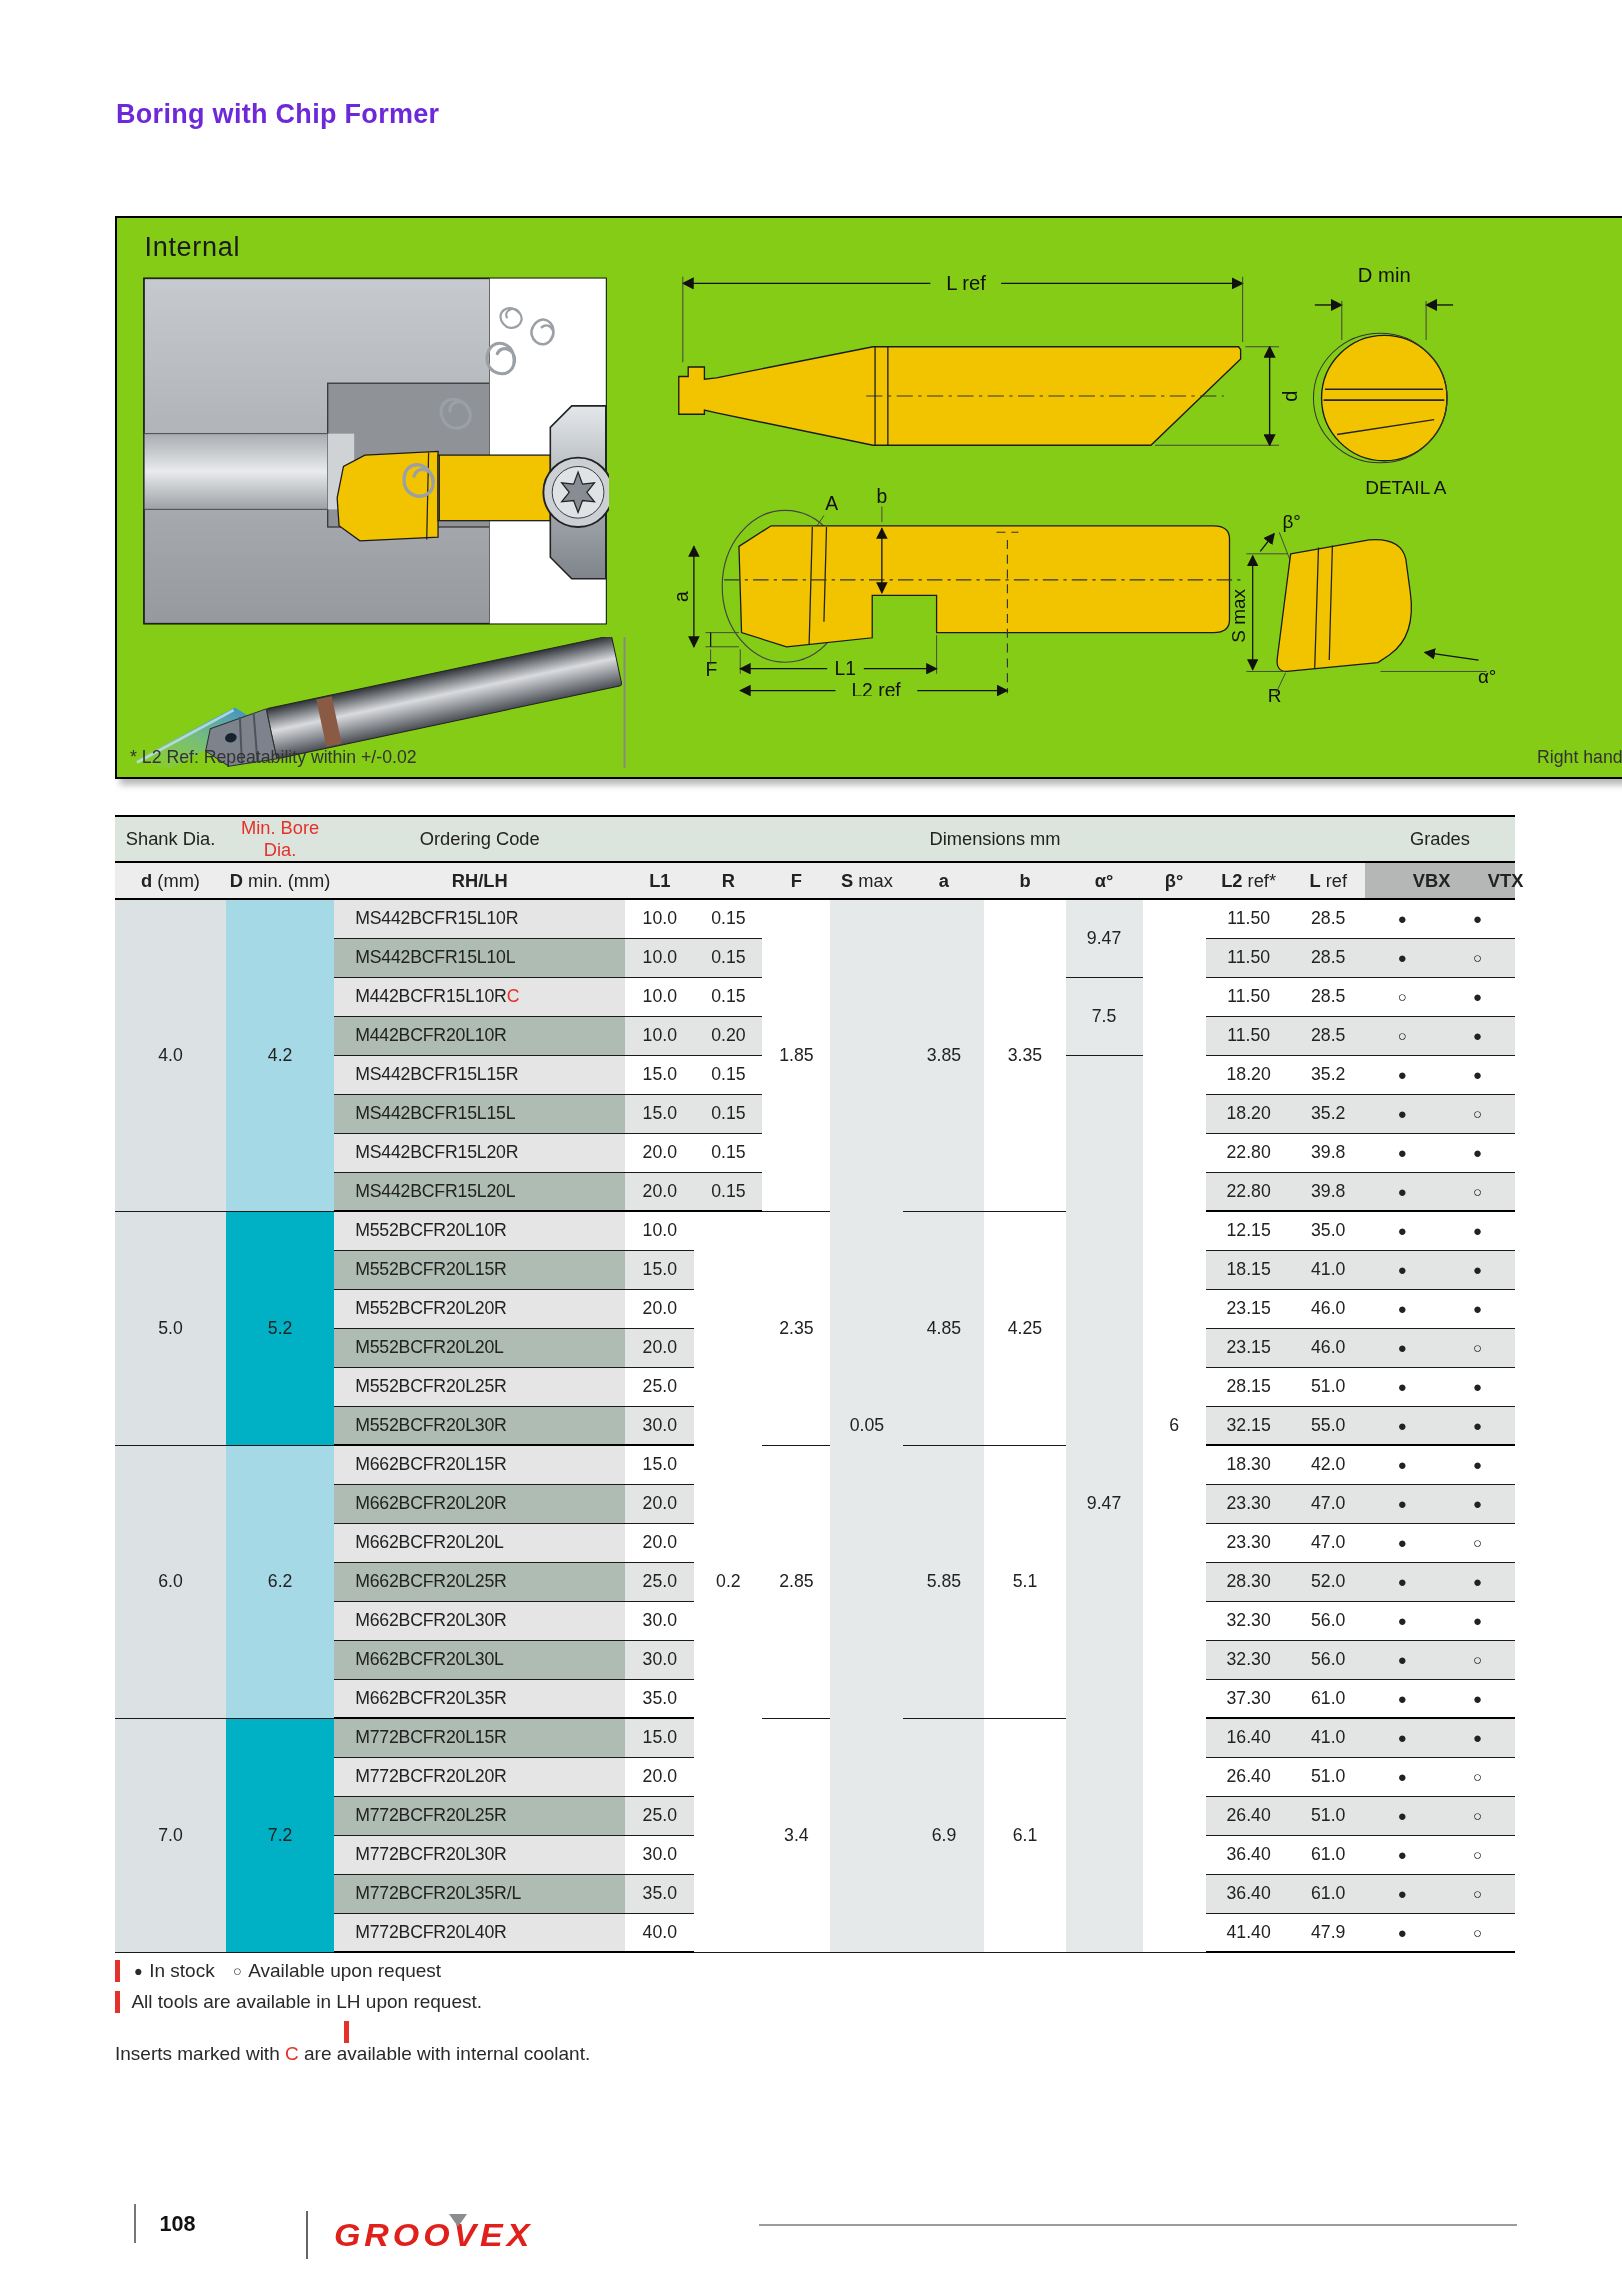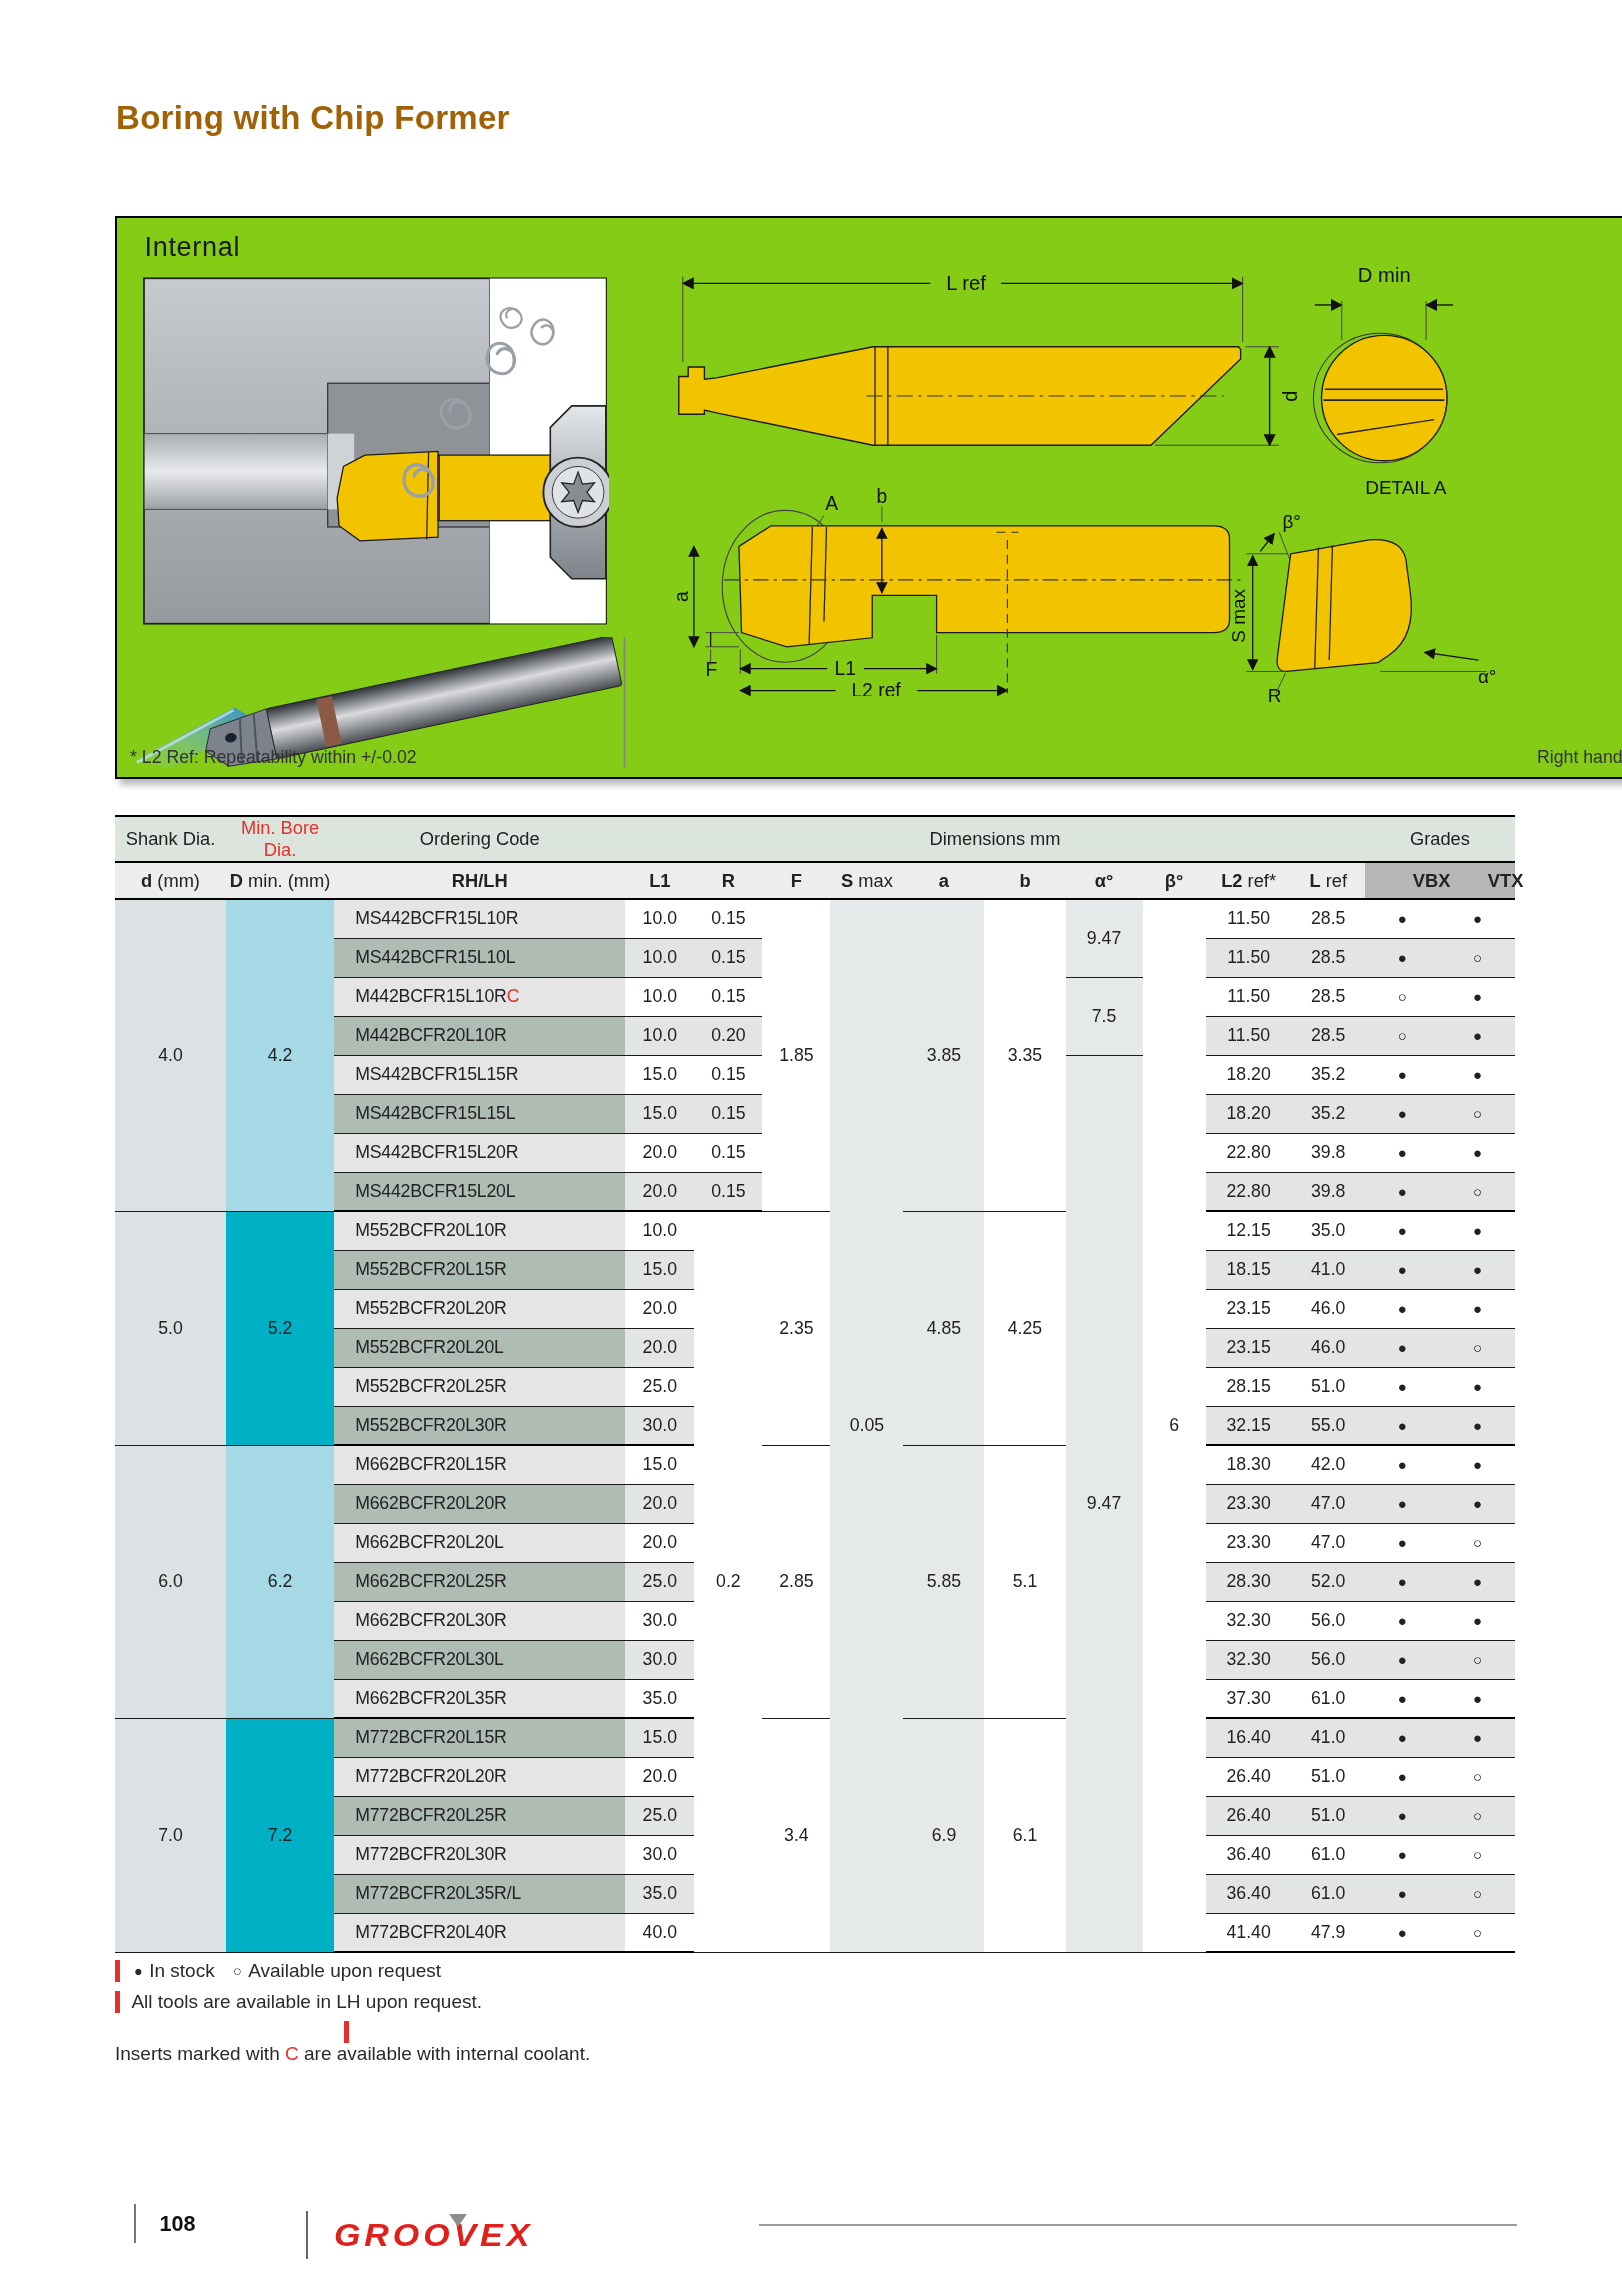--- a/index.html
+++ b/index.html
@@ -1,19 +1,19 @@
 <!DOCTYPE html>
 <html style="font-size:10.5px"><head>
 <meta charset="utf-8">
 <style>
   * { margin:0; padding:0; box-sizing:border-box; }
   body { background:#fff; font-family:"Liberation Sans", sans-serif; color:#222; }
   .page { position:relative; width:1623px; height:2295px; background:#fff; overflow:hidden; }
 
-  .title { position:absolute; left:116px; top:99px; font-size:33px; font-weight:bold; letter-spacing:0.3px; color:#a16207; }
+  .title { position:absolute; left:116px; top:99px; font-size:27px; font-weight:bold; letter-spacing:0.3px; color:#6d28d9; }
 
   
   .panel { position:absolute; left:115px; top:216px; width:1580px; height:563px;
            border:2px solid #000; background:#84cc16; box-shadow:4.6px 5.9px 6.5px rgba(0,0,0,0.28); }
   .panel-title { position:absolute; left:27.5px; top:14.4px; font-size:27px; color:#1a1a1a; letter-spacing:0.7px; }
   .panel-note-left  { position:absolute; left:13px;  bottom:9.2px; font-size:17.7px; color:#333; }
   .panel-note-right { position:absolute; right:14.4px; bottom:9.2px; font-size:17.7px; color:#333; }
 
   .svg-abs { position:absolute; }
   svg text { font-family:"Liberation Sans", sans-serif; fill:#111; }

